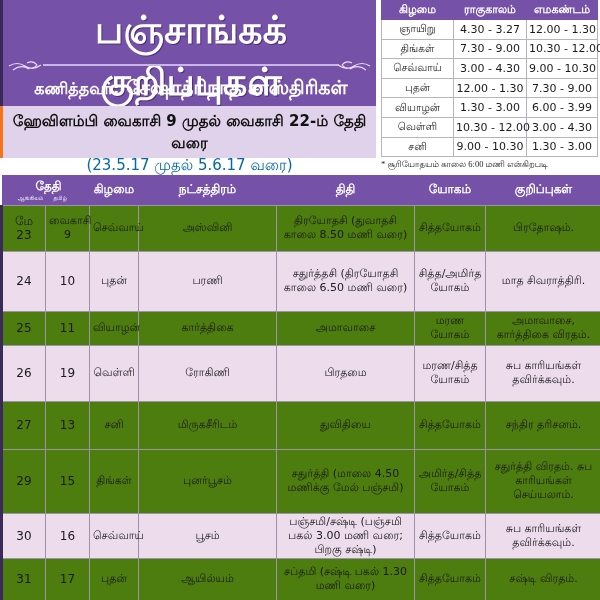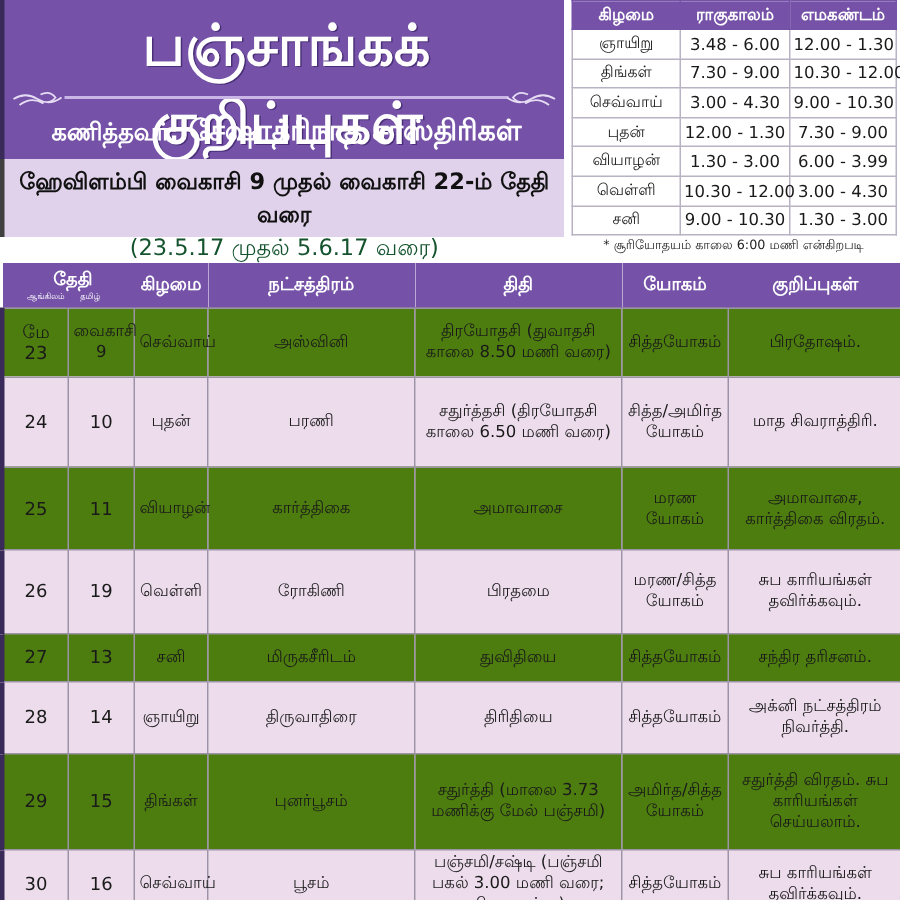--- a/index.html
+++ b/index.html
@@ -27,42 +27,42 @@
     .orn-left { left: 4px; }
     .orn-right { right: 4px; transform: scaleX(-1); }
     .hdr-author {
       position: absolute; left: 0; top: 74px; width: 376px; text-align: center;
       color: #ffffff; font-weight: bold; font-size: 19px; line-height: 26px;
     }
     .hdr-author .lbl { font-size: 16px; }
     .hdr-sub {
       position: absolute; left: 0; top: 106px; width: 376px; height: 52px;
       background: #e0d2ea;
-      border-left: 3px solid #404040;
+      border-left: 3px solid #f97316;
       text-align: center;
     }
     .hdr-sub .l1 { font-weight: bold; font-size: 15px; line-height: 22px; margin-top: 4px; color: #111; }
-    .hdr-sub .l2 { font-size: 15px; line-height: 22px; color: #14532d; }
+    .hdr-sub .l2 { font-size: 15px; line-height: 22px; color: #0369a1; }
 
     
     .rk { position: absolute; left: 381px; top: 0; width: 216px; }
     .rk table { border-collapse: collapse; width: 216px; table-layout: fixed; }
     .rk th {
       background: #7552a8; color: #ffffff; font-size: 11px; font-weight: bold;
       height: 19px; border: 1px solid #7552a8; text-align: center;
     }
     .rk td {
       height: 19.6px; font-size: 11px; text-align: center; border: 1px solid #b9b2c2;
       color: #1a1a1a; background: #ffffff; padding: 0 2px; white-space: nowrap;
     }
     .rk td.day { font-size: 10.5px; }
     .rk col.c1 { width: 72px; } .rk col.c2 { width: 73px; } .rk col.c3 { width: 71px; }
     .rk-note {
-      position: absolute; left: 381px; top: 158px; width: 216px; text-align: center;
-      font-size: 8.5px; color: #222; line-height: 12px;
+      position: absolute; left: 381px; top: 158px; width: 216px; 
+      font-size: 8.5px; color: #222; line-height: 12px; font-family: Liberation Serif, serif;
     }
 
     
     .main { position: absolute; left: 0; top: 175px; width: 600px; }
     .main table { border-collapse: collapse; table-layout: fixed; width: 600px; }
     .main col.c-en { width: 44px; } .main col.c-ta { width: 44px; }
     .main col.c-day { width: 49px; } .main col.c-star { width: 138px; }
     .main col.c-tithi { width: 138px; } .main col.c-yoga { width: 71px; }
     .main col.c-note { width: 116px; }
     .main thead th {
@@ -117,21 +117,21 @@
     <thead>
       <tr>
         <th>கிழமை</th>
         <th>ராகுகாலம்</th>
         <th>எமகண்டம்</th>
       </tr>
     </thead>
     <tbody>
       <tr>
         <td class="day">ஞாயிறு</td>
-        <td>3.48  -  6.00</td>
+        <td>4.30  -  3.27</td>
         <td>12.00  -  1.30</td>
       </tr>
       <tr>
         <td class="day">திங்கள்</td>
         <td>7.30  -  9.00</td>
         <td>10.30  -  12.00</td>
       </tr>
       <tr>
         <td class="day">செவ்வாய்</td>
         <td>3.00  -  4.30</td>
@@ -201,62 +201,53 @@
       </tr>
       <tr class="alt" style="height:60px">
         <td class="num">24</td>
         <td class="num">10</td>
         <td>புதன்</td>
         <td>பரணி</td>
         <td>சதுர்த்தசி (திரயோதசி காலை 6.50 மணி வரை)</td>
         <td>சித்த/அமிர்த யோகம்</td>
         <td>மாத சிவராத்திரி.</td>
       </tr>
-      <tr class="plain" style="height:55px">
+      <tr class="plain" style="height:34px">
         <td class="num">25</td>
         <td class="num">11</td>
         <td>வியாழன்</td>
         <td>கார்த்திகை</td>
         <td>அமாவாசை</td>
         <td>மரண யோகம்</td>
         <td>அமாவாசை, கார்த்திகை விரதம்.</td>
       </tr>
       <tr class="alt" style="height:56px">
         <td class="num">26</td>
         <td class="num">19</td>
         <td>வெள்ளி</td>
         <td>ரோகிணி</td>
         <td>பிரதமை</td>
         <td>மரண/சித்த யோகம்</td>
         <td>சுப காரியங்கள் தவிர்க்கவும்.</td>
       </tr>
-      <tr class="plain" style="height:32px">
+      <tr class="plain" style="height:48px">
         <td class="num">27</td>
         <td class="num">13</td>
         <td>சனி</td>
         <td>மிருகசீரிடம்</td>
         <td>துவிதியை</td>
         <td>சித்தயோகம்</td>
         <td>சந்திர தரிசனம்.</td>
       </tr>
-      <tr class="alt" style="height:48px">
-        <td class="num">28</td>
-        <td class="num">14</td>
-        <td>ஞாயிறு</td>
-        <td>திருவாதிரை</td>
-        <td>திரிதியை</td>
-        <td>சித்தயோகம்</td>
-        <td>அக்னி நட்சத்திரம் நிவர்த்தி.</td>
-      </tr>
       <tr class="plain" style="height:64px">
         <td class="num">29</td>
         <td class="num">15</td>
         <td>திங்கள்</td>
         <td>புனர்பூசம்</td>
-        <td>சதுர்த்தி (மாலை 3.73 மணிக்கு மேல் பஞ்சமி)</td>
+        <td>சதுர்த்தி (மாலை 4.50 மணிக்கு மேல் பஞ்சமி)</td>
         <td>அமிர்த/சித்த யோகம்</td>
         <td>சதுர்த்தி விரதம். சுப காரியங்கள் செய்யலாம்.</td>
       </tr>
       <tr class="alt" style="height:42px">
         <td class="num">30</td>
         <td class="num">16</td>
         <td>செவ்வாய்</td>
         <td>பூசம்</td>
         <td>பஞ்சமி/சஷ்டி (பஞ்சமி பகல் 3.00 மணி வரை; பிறகு சஷ்டி)</td>
         <td>சித்தயோகம்</td>

